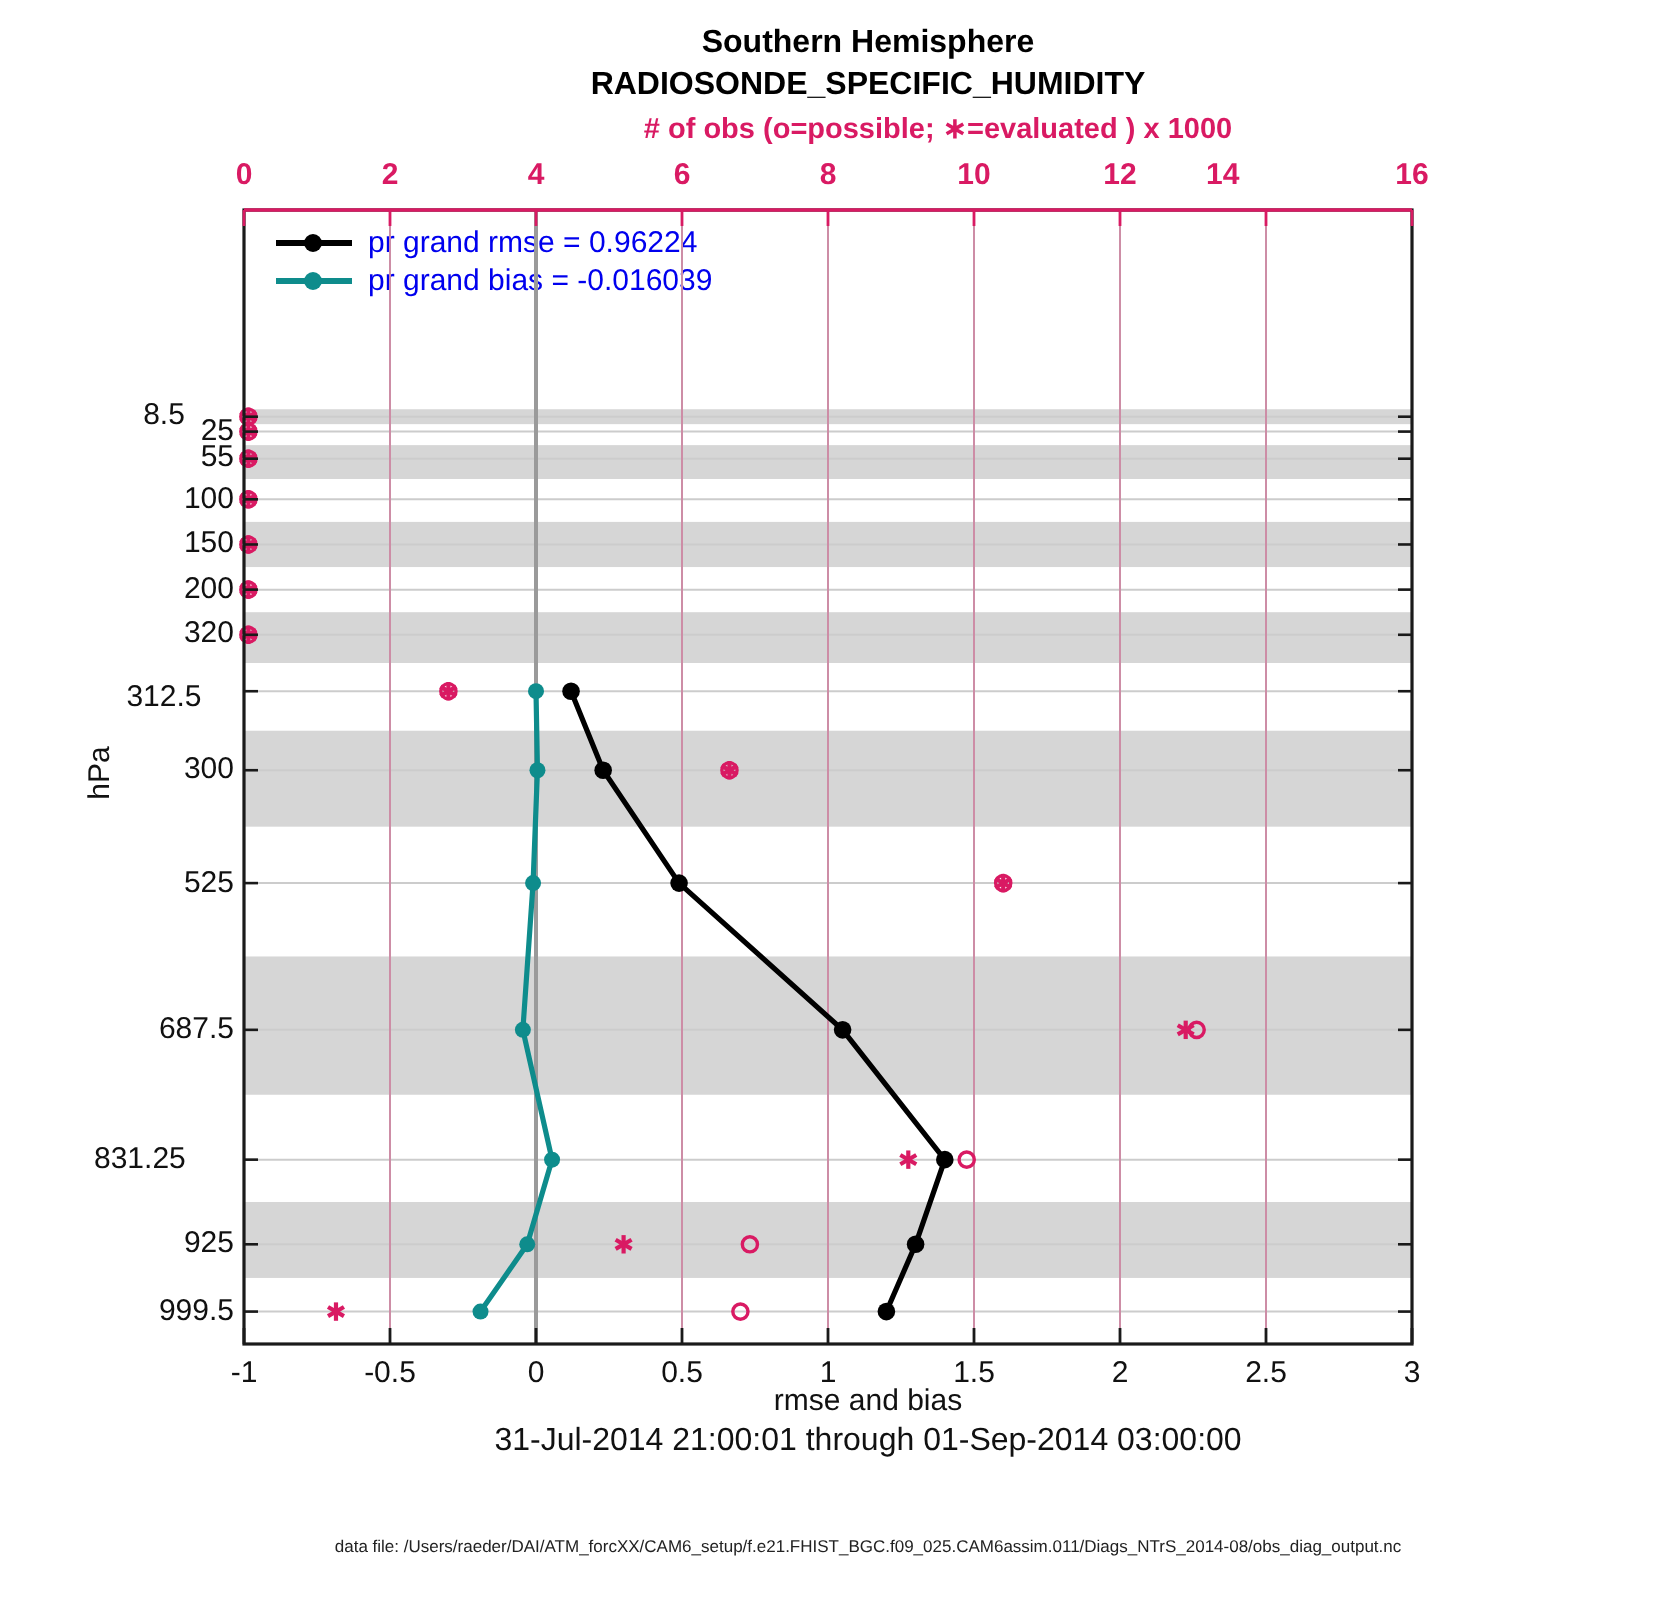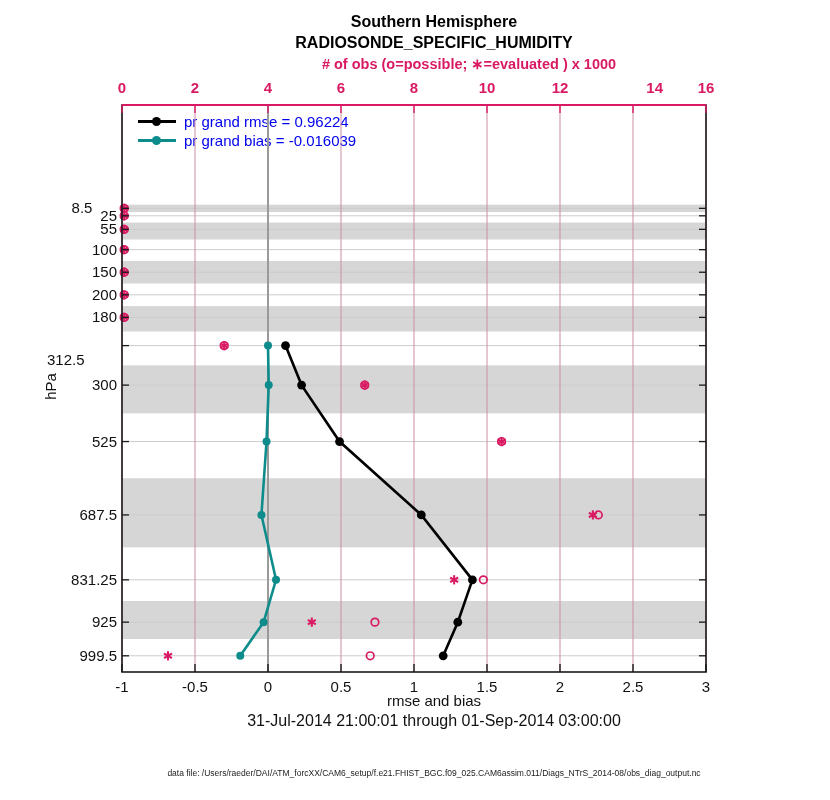--- a/index.html
+++ b/index.html
@@ -240,38 +240,38 @@
   <div id="xlabel" class="abs ctr">rmse and bias</div>
   <div id="caption" class="abs ctr">31-Jul-2014 21:00:01 through 01-Sep-2014 03:00:00</div>
   <div id="footer" class="abs ctr">data file: /Users/raeder/DAI/ATM_forcXX/CAM6_setup/f.e21.FHIST_BGC.f09_025.CAM6assim.011/Diags_NTrS_2014-08/obs_diag_output.nc</div>
 <div class="tick-label top-tick" style="left: 92px; top: 80px; width: 60px; text-align: center;">0</div>
     <div class="tick-label top-tick" style="left: 165px; top: 80px; width: 60px; text-align: center;">2</div>
     <div class="tick-label top-tick" style="left: 238px; top: 80px; width: 60px; text-align: center;">4</div>
     <div class="tick-label top-tick" style="left: 311px; top: 80px; width: 60px; text-align: center;">6</div>
     <div class="tick-label top-tick" style="left: 384px; top: 80px; width: 60px; text-align: center;">8</div>
     <div class="tick-label top-tick" style="left: 457px; top: 80px; width: 60px; text-align: center;">10</div>
     <div class="tick-label top-tick" style="left: 530px; top: 80px; width: 60px; text-align: center;">12</div>
-    <div class="tick-label top-tick" style="left: 603px; top: 80px; width: 60px; text-align: right;">14</div>
+    <div class="tick-label top-tick" style="left: 603px; top: 80px; width: 60px; text-align: left;">14</div>
     <div class="tick-label top-tick" style="left: 676px; top: 80px; width: 60px; text-align: center;">16</div>
     <div class="tick-label bot-tick" style="left: 92px; top: 679px; width: 60px; text-align: center;">-1</div>
     <div class="tick-label bot-tick" style="left: 165px; top: 679px; width: 60px; text-align: center;">-0.5</div>
     <div class="tick-label bot-tick" style="left: 238px; top: 679px; width: 60px; text-align: center;">0</div>
     <div class="tick-label bot-tick" style="left: 311px; top: 679px; width: 60px; text-align: center;">0.5</div>
     <div class="tick-label bot-tick" style="left: 384px; top: 679px; width: 60px; text-align: center;">1</div>
     <div class="tick-label bot-tick" style="left: 457px; top: 679px; width: 60px; text-align: center;">1.5</div>
     <div class="tick-label bot-tick" style="left: 530px; top: 679px; width: 60px; text-align: center;">2</div>
     <div class="tick-label bot-tick" style="left: 603px; top: 679px; width: 60px; text-align: center;">2.5</div>
     <div class="tick-label bot-tick" style="left: 676px; top: 679px; width: 60px; text-align: center;">3</div>
     <div class="tick-label y-tick" style="left: 47px; top: 200.349px; width: 70px; text-align: center;">8.5</div>
     <div class="tick-label y-tick" style="left: 47px; top: 207.799px; width: 70px; text-align: right;">25</div>
     <div class="tick-label y-tick" style="left: 47px; top: 221.344px; width: 70px; text-align: right;">55</div>
     <div class="tick-label y-tick" style="left: 47px; top: 241.662px; width: 70px; text-align: right;">100</div>
     <div class="tick-label y-tick" style="left: 47px; top: 264.237px; width: 70px; text-align: right;">150</div>
     <div class="tick-label y-tick" style="left: 47px; top: 286.813px; width: 70px; text-align: right;">200</div>
-    <div class="tick-label y-tick" style="left: 47px; top: 309.388px; width: 70px; text-align: right;">180</div>
-    <div class="tick-label y-tick" style="left: 47px; top: 352px; width: 70px; text-align: left;">312.5</div>
+    <div class="tick-label y-tick" style="left: 47px; top: 309.388px; width: 70px; text-align: right;">320</div>
+    <div class="tick-label y-tick" style="left: 47px; top: 341px; width: 70px; text-align: center;">312.5</div>
     <div class="tick-label y-tick" style="left: 47px; top: 377.114px; width: 70px; text-align: right;">300</div>
     <div class="tick-label y-tick" style="left: 47px; top: 433.552px; width: 70px; text-align: right;">525</div>
     <div class="tick-label y-tick" style="left: 47px; top: 506.921px; width: 70px; text-align: right;">687.5</div>
-    <div class="tick-label y-tick" style="left: 47px; top: 571.825px; width: 70px; text-align: right;">831.25</div>
+    <div class="tick-label y-tick" style="left: 47px; top: 571.825px; width: 70px; text-align: left;">831.25</div>
     <div class="tick-label y-tick" style="left: 47px; top: 614.154px; width: 70px; text-align: right;">925</div>
     <div class="tick-label y-tick" style="left: 47px; top: 647.791px; width: 70px; text-align: right;">999.5</div>
   </div>
 
 </body></html>

